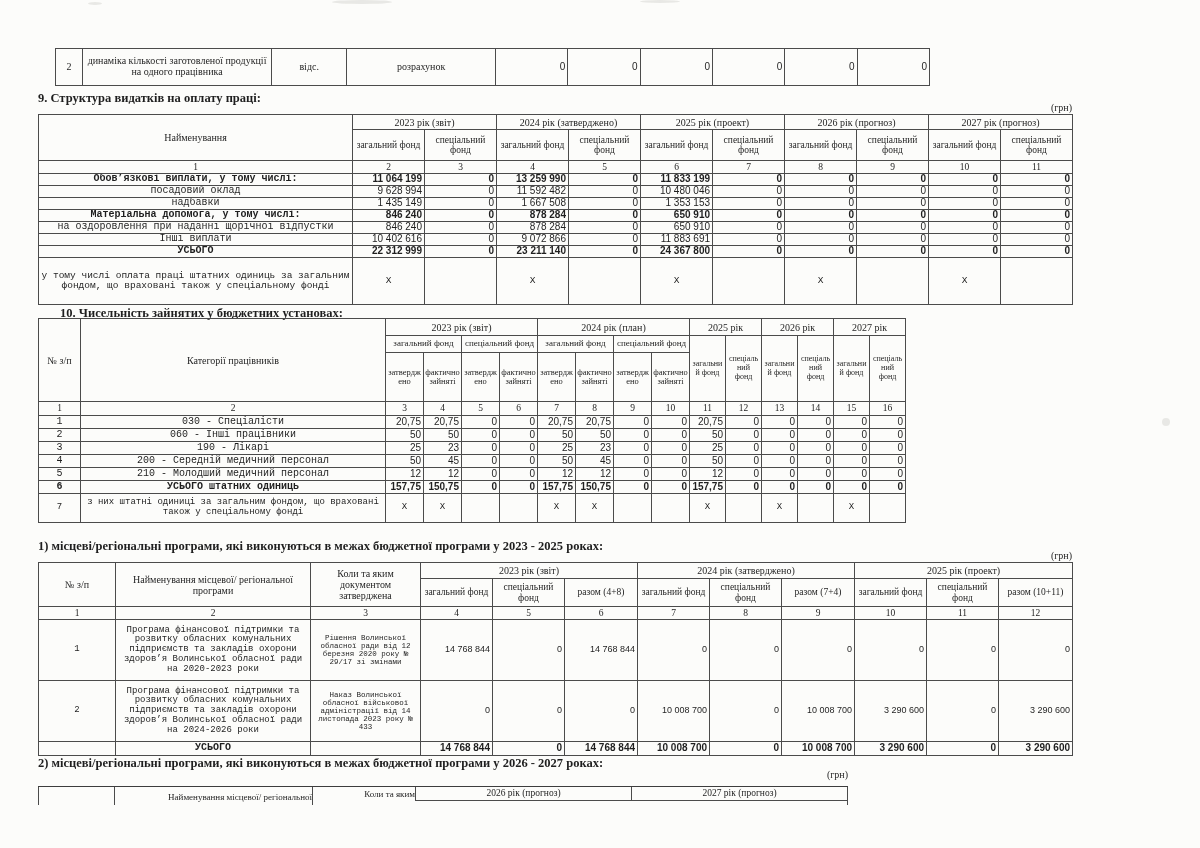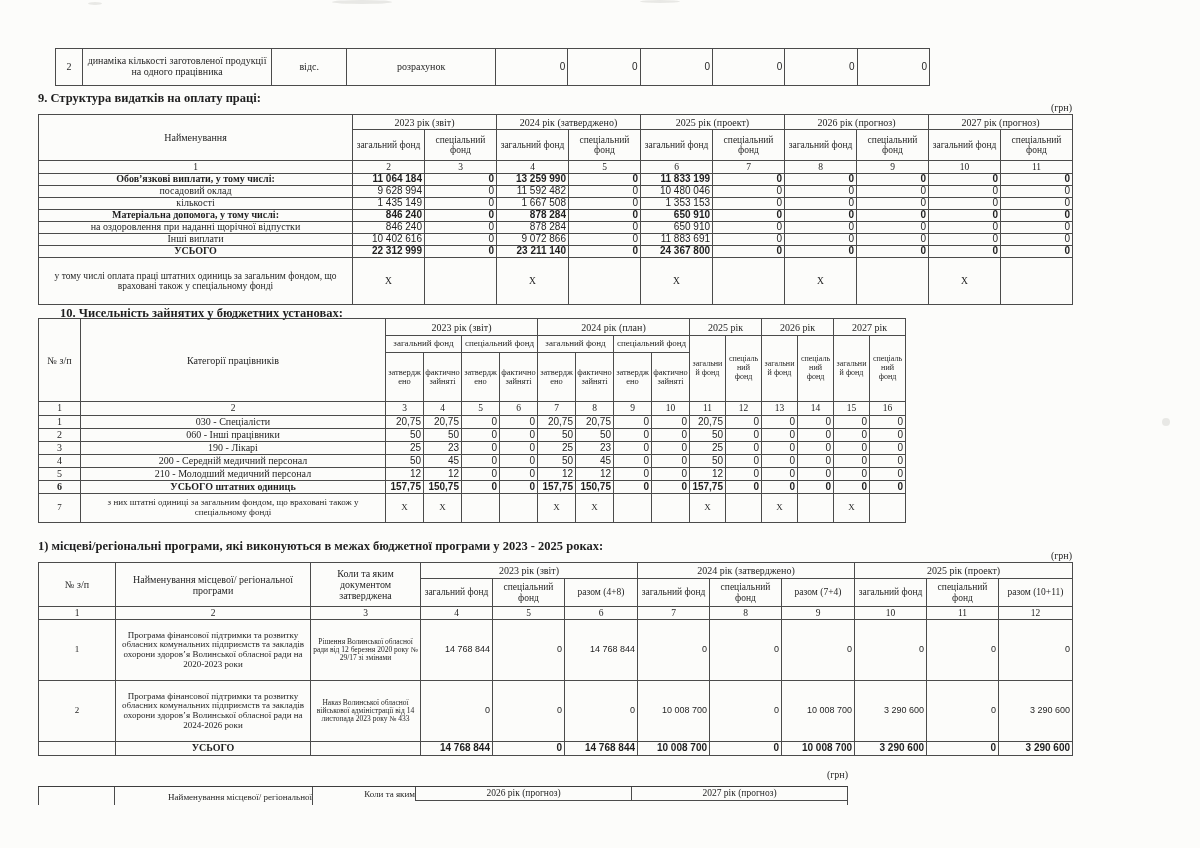--- a/index.html
+++ b/index.html
@@ -12,21 +12,21 @@
 
   h3.sec { position:absolute; margin:0; font-size:12.5px; font-weight:bold; white-space:nowrap; }
   .grn { position:absolute; font-size:10px; text-align:right; }
 
   table { border-collapse:collapse; table-layout:fixed; position:absolute; border:1.5px solid #3d3d3d; }
   th, td { border:1px solid #4b4b4b; padding:0 2px; vertical-align:middle; overflow:hidden; }
   th { font-weight:normal; text-align:center; font-family:"Liberation Serif","DejaVu Serif",serif; line-height:1.1; }
   td { line-height:1.08; }
 
   td.v { text-align:right; font-family:"Liberation Sans","DejaVu Sans",sans-serif; }
-  td.x, td.c, td.t { text-align:center; font-family:Liberation Serif, serif; }
+  td.x, td.c, td.t { text-align:center; font-family:Liberation Mono, monospace; }
   td.e { }
   tr.bold td { font-weight:bold; }
 
   
   .t-top { left:55px; top:48px; width:875px; }
   .t-top td { height:36px; font-size:10px; }
   .t-top td.t, .t-top td.c { font-family:"Liberation Serif","DejaVu Serif",serif; }
 
   
   .t9 { left:38px; top:114px; width:1034px; }
@@ -150,21 +150,21 @@
           <th>7</th>
           <th>8</th>
           <th>9</th>
           <th>10</th>
           <th>11</th>
         </tr>
     </thead>
     <tbody>
         <tr class="bold">
           <td class="t">Обов’язкові виплати, у тому числі:</td>
-          <td class="v">11 064 184</td>
+          <td class="v">11 064 199</td>
           <td class="v">0</td>
           <td class="v">13 259 990</td>
           <td class="v">0</td>
           <td class="v">11 833 199</td>
           <td class="v">0</td>
           <td class="v">0</td>
           <td class="v">0</td>
           <td class="v">0</td>
           <td class="v">0</td>
         </tr>
@@ -175,21 +175,21 @@
           <td class="v">11 592 482</td>
           <td class="v">0</td>
           <td class="v">10 480 046</td>
           <td class="v">0</td>
           <td class="v">0</td>
           <td class="v">0</td>
           <td class="v">0</td>
           <td class="v">0</td>
         </tr>
         <tr>
-          <td class="t">кількості</td>
+          <td class="t">надбавки</td>
           <td class="v">1 435 149</td>
           <td class="v">0</td>
           <td class="v">1 667 508</td>
           <td class="v">0</td>
           <td class="v">1 353 153</td>
           <td class="v">0</td>
           <td class="v">0</td>
           <td class="v">0</td>
           <td class="v">0</td>
           <td class="v">0</td>
@@ -556,20 +556,21 @@
           <td class="v">10 008 700</td>
           <td class="v">0</td>
           <td class="v">10 008 700</td>
           <td class="v">3 290 600</td>
           <td class="v">0</td>
           <td class="v">3 290 600</td>
         </tr>
       </tbody>
   </table>
 
+  <h3 class="sec" style="left:38px; top:756px;">2) місцеві/регіональні програми, які виконуються в межах бюджетної програми у 2026 - 2027 роках:</h3>
   <div class="grn" style="left:38px; top:769px; width:810px;">(грн)</div>
 
   <div class="t12-wrap">
     <div class="t12-vline" style="left:0;"></div>
     <div class="t12-vline" style="left:76px;"></div>
     <div class="t12-vline" style="left:274px;"></div>
     <div class="t12-vline" style="left:809px;"></div>
     <div class="t12-txt" style="left:76px; top:6px; width:198px;">Найменування місцевої/ регіональної</div>
     <div class="t12-txt" style="left:274px; top:3px; width:103px;">Коли та яким</div>
     <div class="t12-box" style="left:377px; width:215px;">2026 рік (прогноз)</div>

